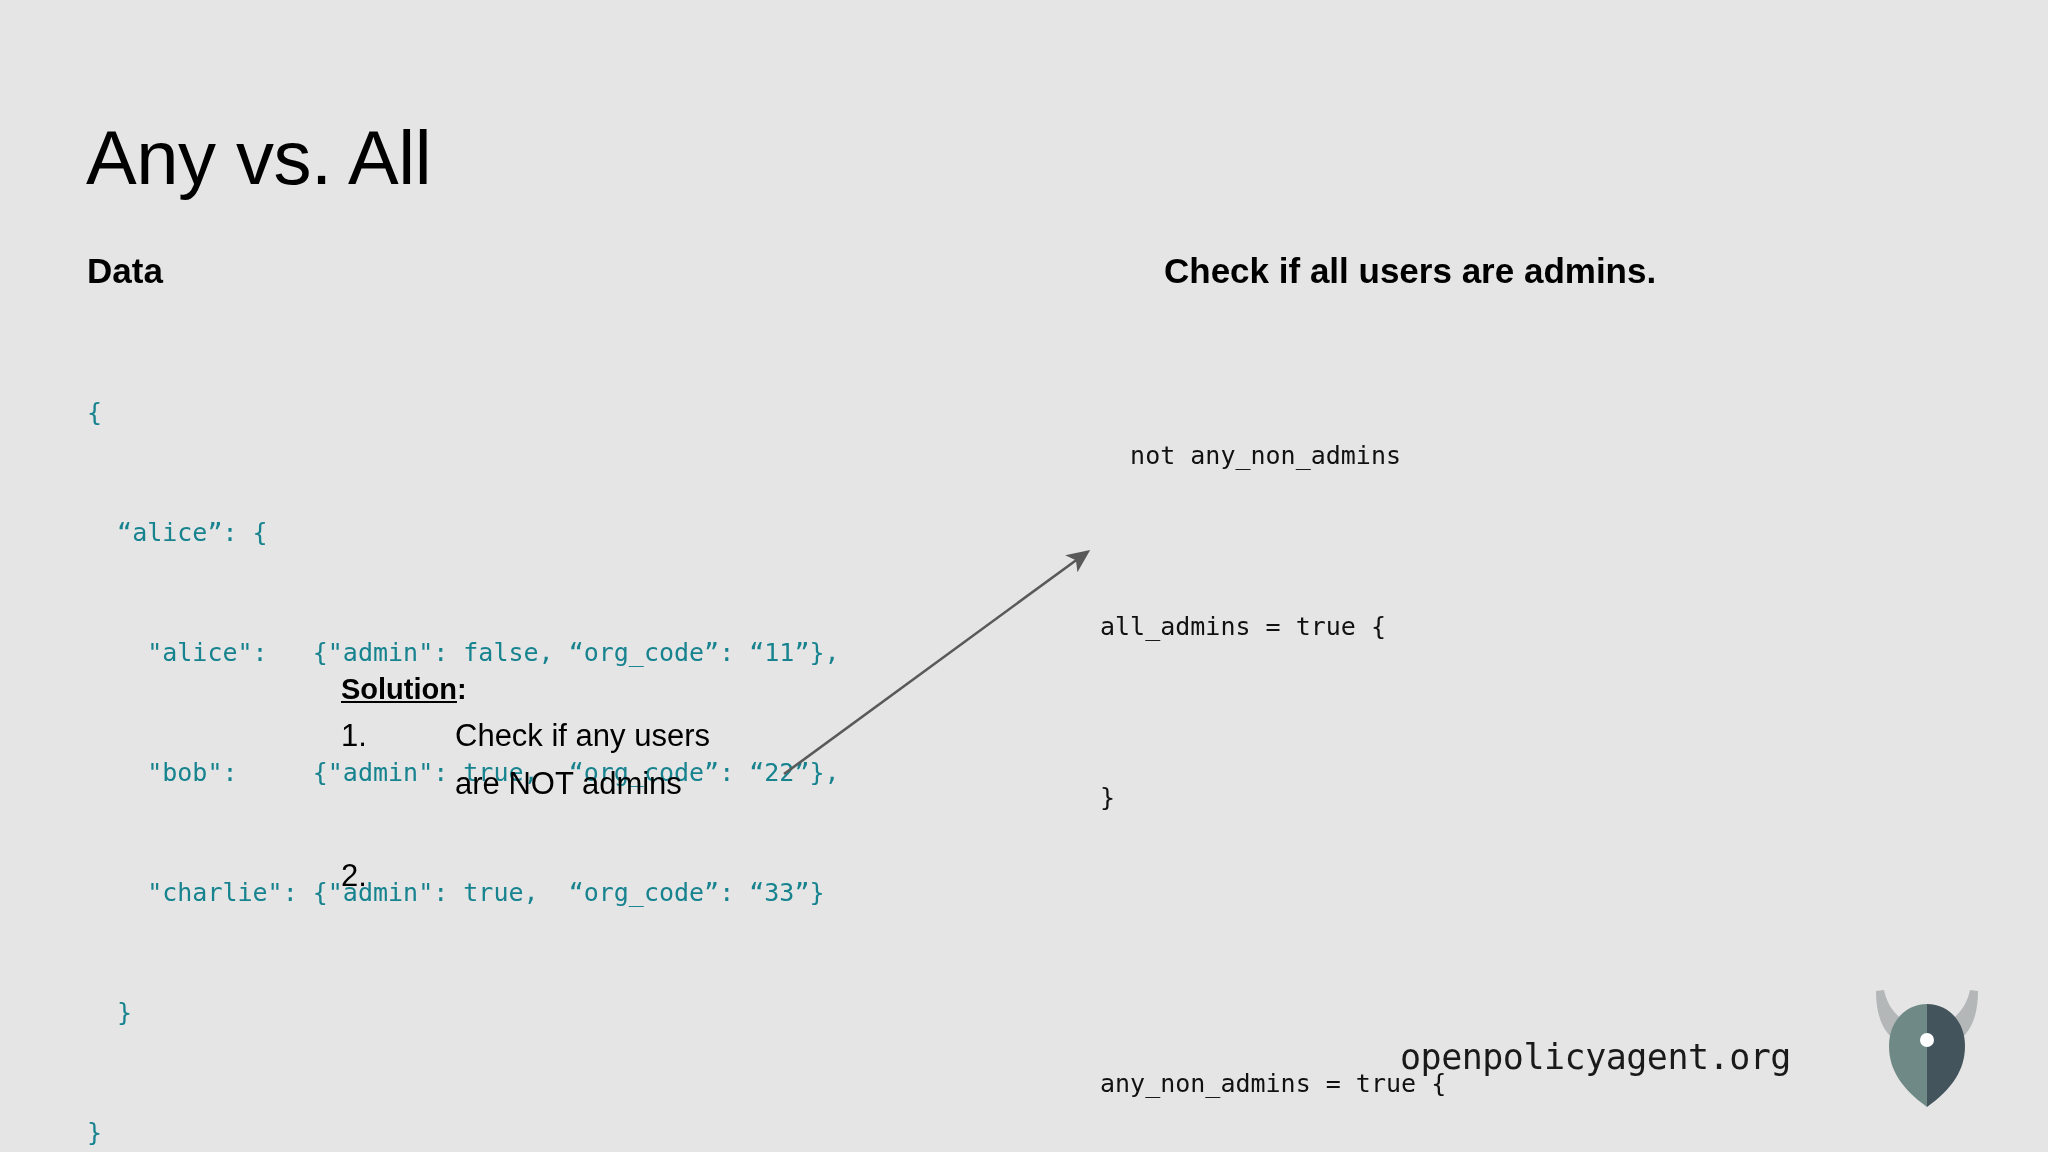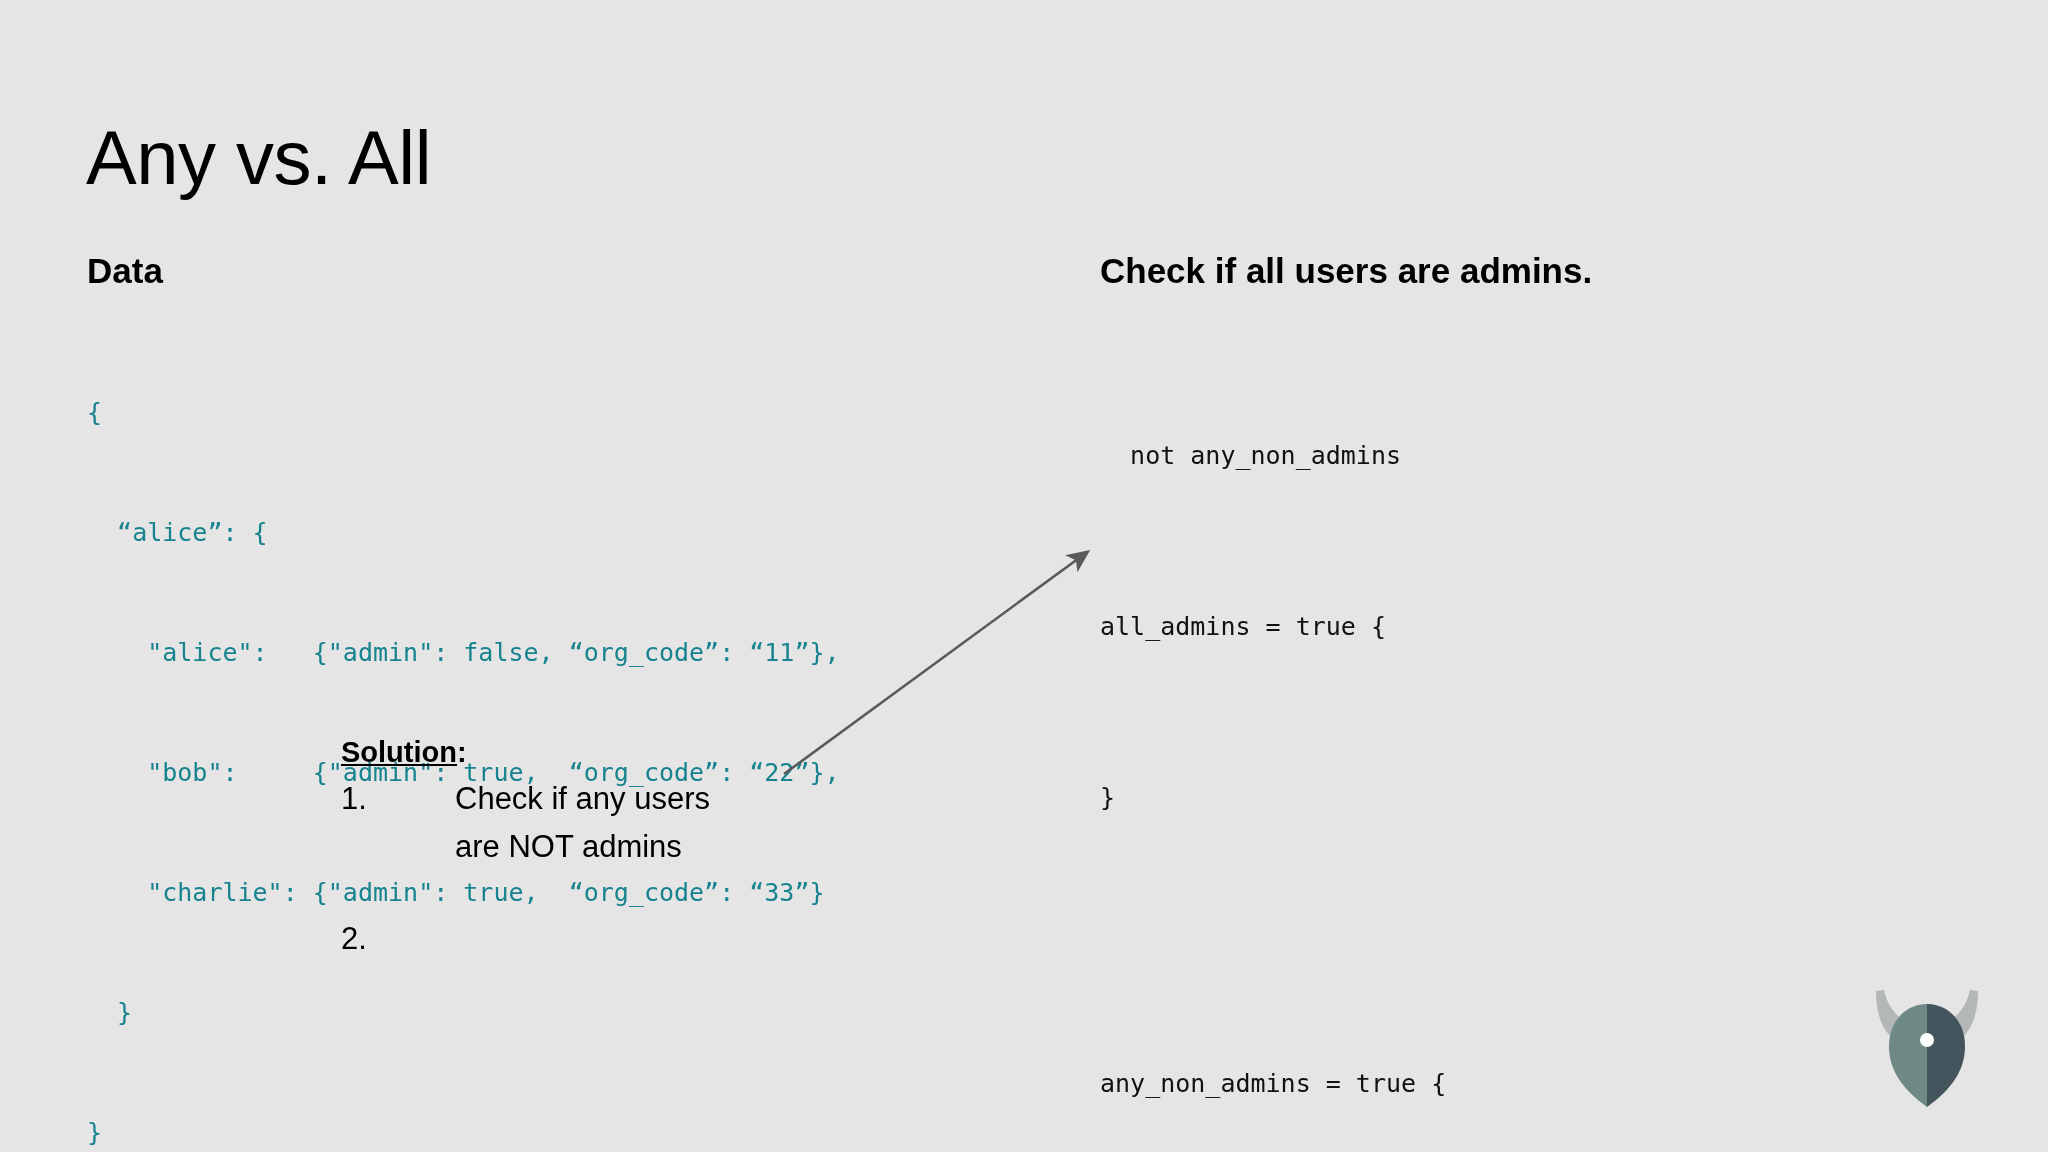--- a/index.html
+++ b/index.html
@@ -41,21 +41,21 @@
     color: #000000;
     white-space: pre;
   }
   #data-heading {
     position: absolute;
     left: 87px;
     top: 251px;
   }
   #check-heading {
     position: absolute;
-    left: 1100px;
+    left: 1164px;
     top: 251px;
   }
 
   
   .code-block {
     font-family: "DejaVu Sans Mono", "Liberation Mono", monospace;
     font-size: 25px;
     line-height: 40px;
     white-space: pre;
   }
@@ -72,21 +72,21 @@
     color: #111111;
     line-height: 57px;
   }
   .code-line { white-space: pre; }
   .blank-line { white-space: pre; min-height: 1px; }
 
   
   #solution-block {
     position: absolute;
     left: 341px;
-    top: 736px;
+    top: 673px;
     width: 430px;
   }
   .solution-title {
     font-size: 29px;
     font-weight: bold;
     color: #000000;
     white-space: pre;
     margin-bottom: 6px;
   }
   .solution-title .underlined {
@@ -195,20 +195,21 @@
 
   <svg id="pointer-arrow" viewBox="0 0 350 260">
     <defs>
       <marker id="arrowhead" markerWidth="9" markerHeight="9" refX="7" refY="4" orient="auto" markerUnits="strokeWidth">
         <path d="M0,0 L9,4 L0,8 L2.2,4 Z" fill="#595959"></path>
       </marker>
     </defs>
     <line x1="14" y1="244" x2="316" y2="23" stroke="#595959" stroke-width="2.6" marker-end="url(#arrowhead)"></line>
   </svg>
 
+  <div id="footer-url">openpolicyagent.org</div>
 
   <svg id="opa-logo" viewBox="0 0 110 125">
 
     <path d="M4 6 C 4 34, 13 52, 31 60 L 38 40 C 24 32, 15 20, 12 5 Z" fill="#b4b7b8"></path>
 
     <path d="M106 6 C 106 34, 97 52, 79 60 L 72 40 C 86 32, 95 20, 98 5 Z" fill="#b4b7b8"></path>
 
     <path d="M55 19 C 33 19, 17 37, 17 61 C 17 85, 30 104, 55 122 Z" fill="#6f8a86"></path>
 
     <path d="M55 19 C 77 19, 93 37, 93 61 C 93 85, 80 104, 55 122 Z" fill="#44545c"></path>

